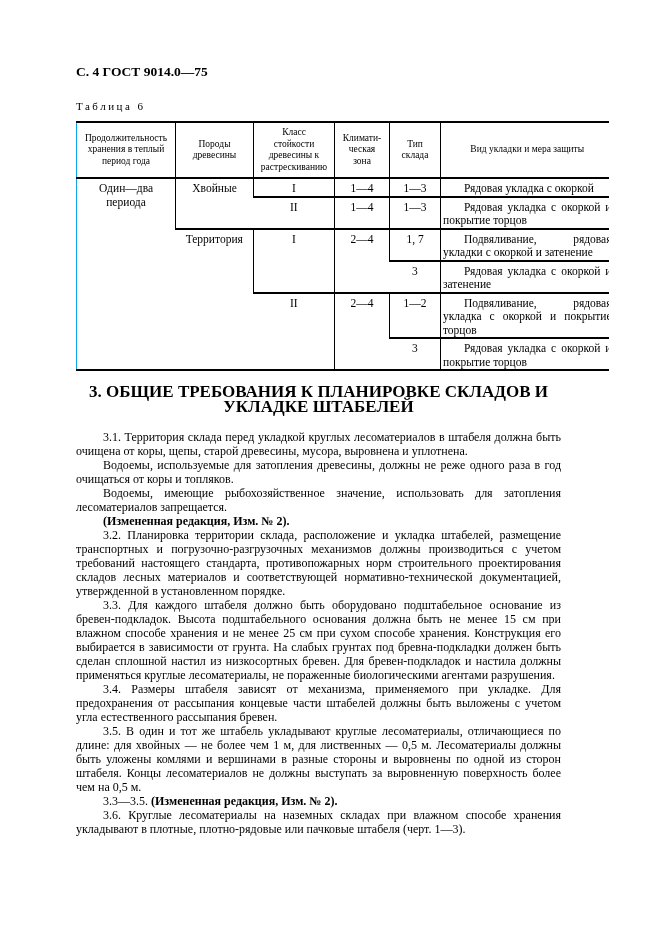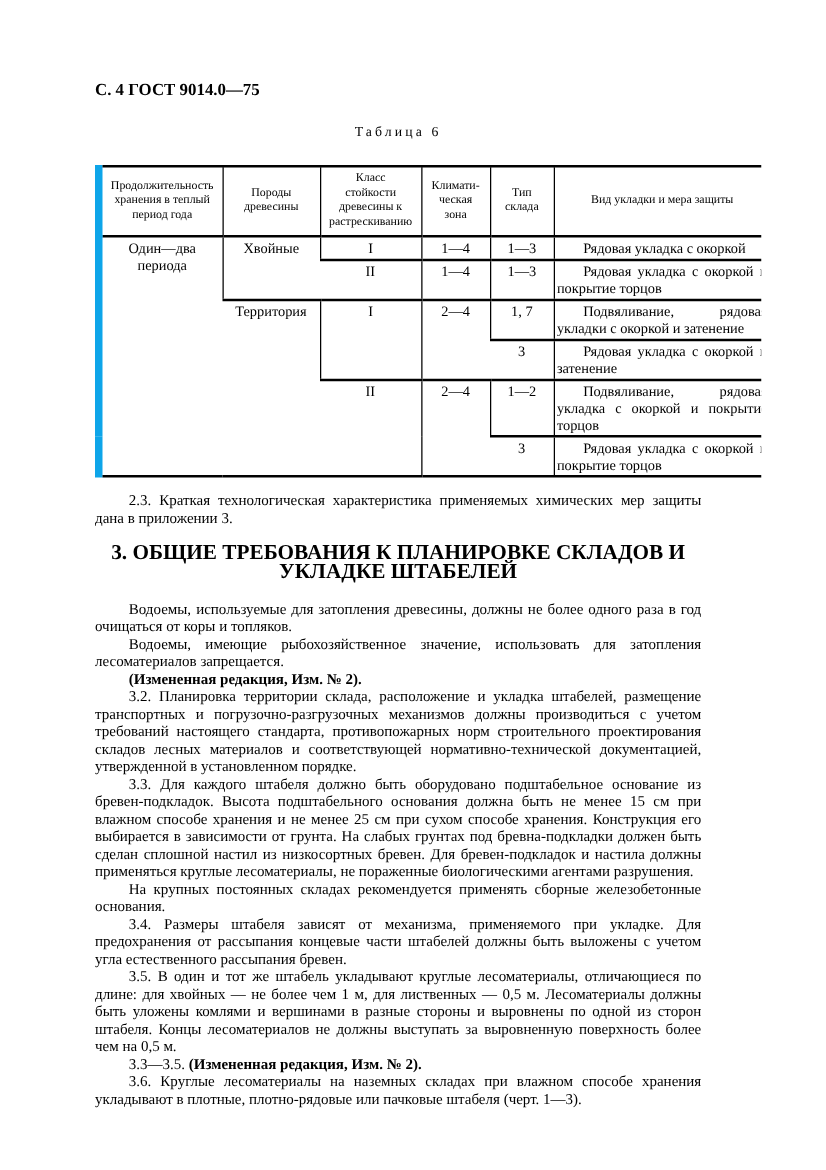--- a/index.html
+++ b/index.html
@@ -3,24 +3,24 @@
 <meta charset="utf-8">
 <style>
   html,body{margin:0;padding:0;background:#fff;}
   .page{
     position:relative;width:609px;height:936px;background:#ffffff;
     box-sizing:border-box;padding:64px 48px 0 76px;
     font-family:"Liberation Serif","DejaVu Serif",serif;color:#000;
     overflow:hidden;
   }
   .page-header{font-weight:bold;font-size:13.5px;line-height:15px;margin-bottom:21px;}
-  .table-label{text-align:center;font-size:11px;letter-spacing:2.5px;margin-bottom:20px;}
+  .table-label{text-align:left;font-size:11px;letter-spacing:2.5px;margin-bottom:9px;}
   table.gost{
     table-layout:fixed;width:537px;border-collapse:collapse;
-    border-top:2px solid #000;border-left:6px solid #0ea5e9;
+    border-top:2px solid #000;border-left:1px solid #0ea5e9;
     margin-bottom:11px;
   }
   table.gost th{
     font-weight:normal;font-size:9.5px;line-height:11.5px;text-align:center;
     vertical-align:middle;white-space:pre-line;
     border-bottom:2.5px solid #000;border-left:1px solid #000;
     padding:4px 1px;
   }
   table.gost td{
     font-size:11.5px;line-height:13.5px;vertical-align:top;
@@ -110,28 +110,27 @@
         <td class="num">1—2</td>
         <td class="ukl">Подвяливание, рядовая укладка с окоркой и покрытие торцов</td>
       </tr>
       <tr>
         <td class="num open">3</td>
         <td class="ukl open">Рядовая укладка с окоркой и покрытие торцов</td>
       </tr>
     </tbody>
   </table>
 
-  <p class="body-p">2.3. Краткая технологическая характеристика применяемых химических мер защиты дана в приложении 3.</p>
 
   <p class="body-p section-heading">3. ОБЩИЕ ТРЕБОВАНИЯ К ПЛАНИРОВКЕ СКЛАДОВ И УКЛАДКЕ ШТАБЕЛЕЙ</p>
 
-  <p class="body-p">Водоемы, используемые для затопления древесины, должны не более одного раза в год очищаться от коры и топляков.</p>
+  <p class="body-p">3.1. Территория склада перед укладкой круглых лесоматериалов в штабеля должна быть очищена от коры, щепы, старой древесины, мусора, выровнена и уплотнена.</p>
+  <p class="body-p">Водоемы, используемые для затопления древесины, должны не реже одного раза в год очищаться от коры и топляков.</p>
   <p class="body-p">Водоемы, имеющие рыбохозяйственное значение, использовать для затопления лесоматериалов запрещается.</p>
   <p class="body-p bold">(Измененная редакция, Изм. № 2).</p>
   <p class="body-p">3.2. Планировка территории склада, расположение и укладка штабелей, размещение транспортных и погрузочно-разгрузочных механизмов должны производиться с учетом требований настоящего стандарта, противопожарных норм строительного проектирования складов лесных материалов и соответствующей нормативно-технической документацией, утвержденной в установленном порядке.</p>
   <p class="body-p">3.3. Для каждого штабеля должно быть оборудовано подштабельное основание из бревен-подкладок. Высота подштабельного основания должна быть не менее 15 см при влажном способе хранения и не менее 25 см при сухом способе хранения. Конструкция его выбирается в зависимости от грунта. На слабых грунтах под бревна-подкладки должен быть сделан сплошной настил из низкосортных бревен. Для бревен-подкладок и настила должны применяться круглые лесоматериалы, не пораженные биологическими агентами разрушения.</p>
-  <p class="body-p">На крупных постоянных складах рекомендуется применять сборные железобетонные основания.</p>
   <p class="body-p">3.4. Размеры штабеля зависят от механизма, применяемого при укладке. Для предохранения от рассыпания концевые части штабелей должны быть выложены с учетом угла естественного рассыпания бревен.</p>
   <p class="body-p">3.5. В один и тот же штабель укладывают круглые лесоматериалы, отличающиеся по длине: для хвойных — не более чем 1 м, для лиственных — 0,5 м. Лесоматериалы должны быть уложены комлями и вершинами в разные стороны и выровнены по одной из сторон штабеля. Концы лесоматериалов не должны выступать за выровненную поверхность более чем на 0,5 м.</p>
   <p class="body-p"><span>3.3—3.5. </span><span class="bold">(Измененная редакция, Изм. № 2).</span></p>
   <p class="body-p">3.6. Круглые лесоматериалы на наземных складах при влажном способе хранения укладывают в плотные, плотно-рядовые или пачковые штабеля (черт. 1—3).</p>
 
 </div>
 
 </body></html>

